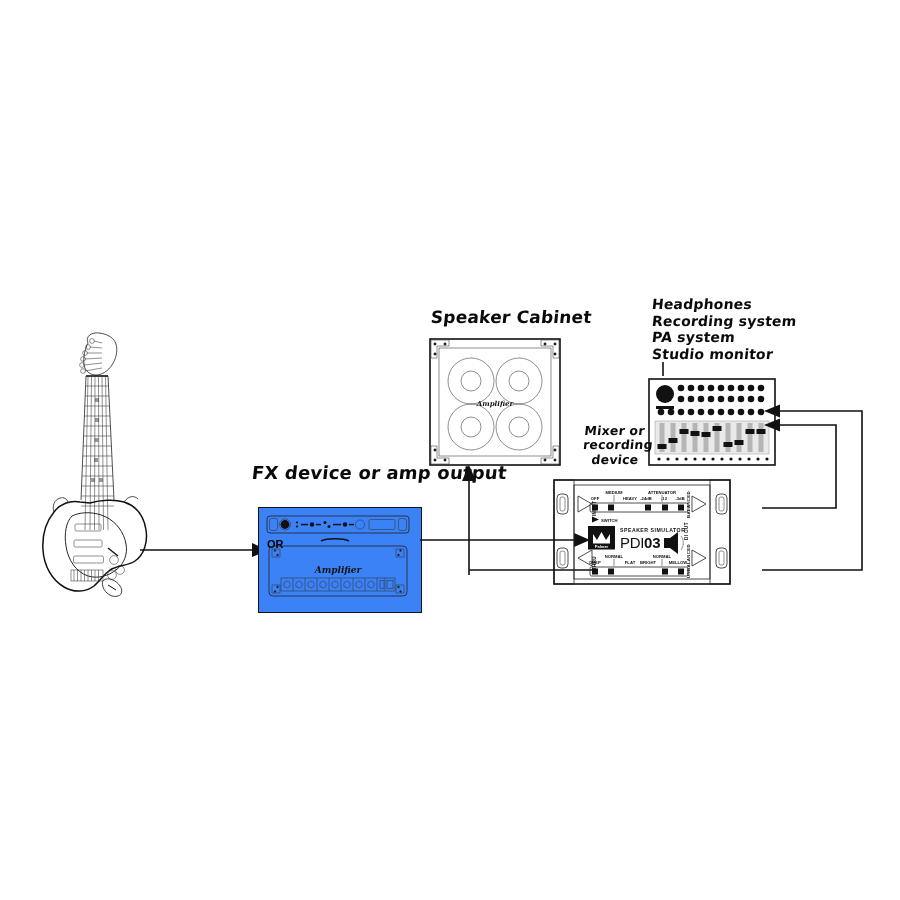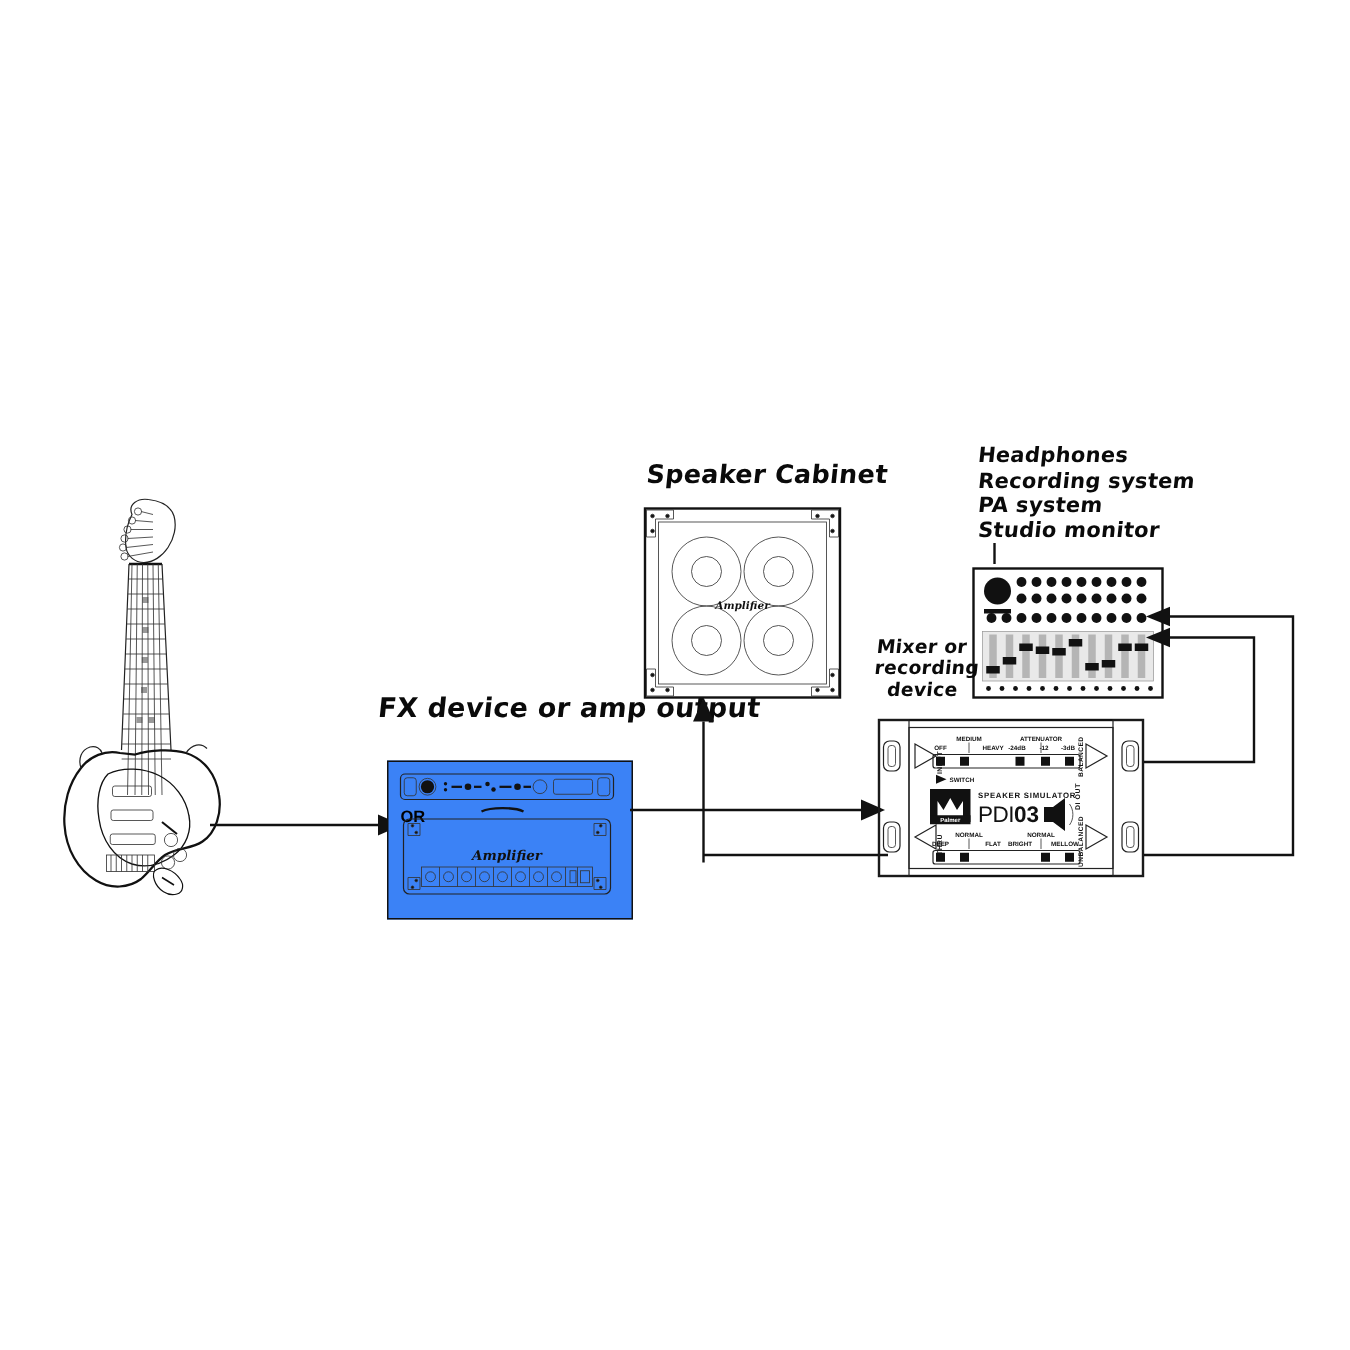--- a/index.html
+++ b/index.html
@@ -361,21 +361,21 @@
     <svg width="110" height="178" viewBox="0 0 110 178">
 
       <path class="ln" d="M0 166 L100 166 L100 7 L18 7"></path>
       <path class="fillk" d="M18 0.5 L2 7 L18 13.5 Z"></path>
 
       <path class="ln" d="M0 104 L74 104 L74 21 L18 21"></path>
       <path class="fillk" d="M18 14.5 L2 21 L18 27.5 Z"></path>
     </svg>
   </div>
 
-  <div class="abs" style="left:584px;top:478px;width:180px;height:108px;text-align:right;">
+  <div class="abs" style="left:552px;top:478px;width:180px;height:108px;text-align:right;">
     <svg width="180" height="108" viewBox="0 0 180 108">
 
       <rect class="ln" x="2" y="2" width="176" height="104" fill="#fff"></rect>
 
       <rect class="ln-thin" x="2" y="2" width="20" height="104" fill="#fff"></rect>
       <rect class="ln-thin" x="158" y="2" width="20" height="104" fill="#fff"></rect>
       <rect class="ln-thin" x="22" y="7" width="136" height="94" fill="#fff"></rect>
 
       <g>
         <rect class="ln-thin" x="5" y="16" width="11" height="20" rx="4" fill="#fff"></rect>

